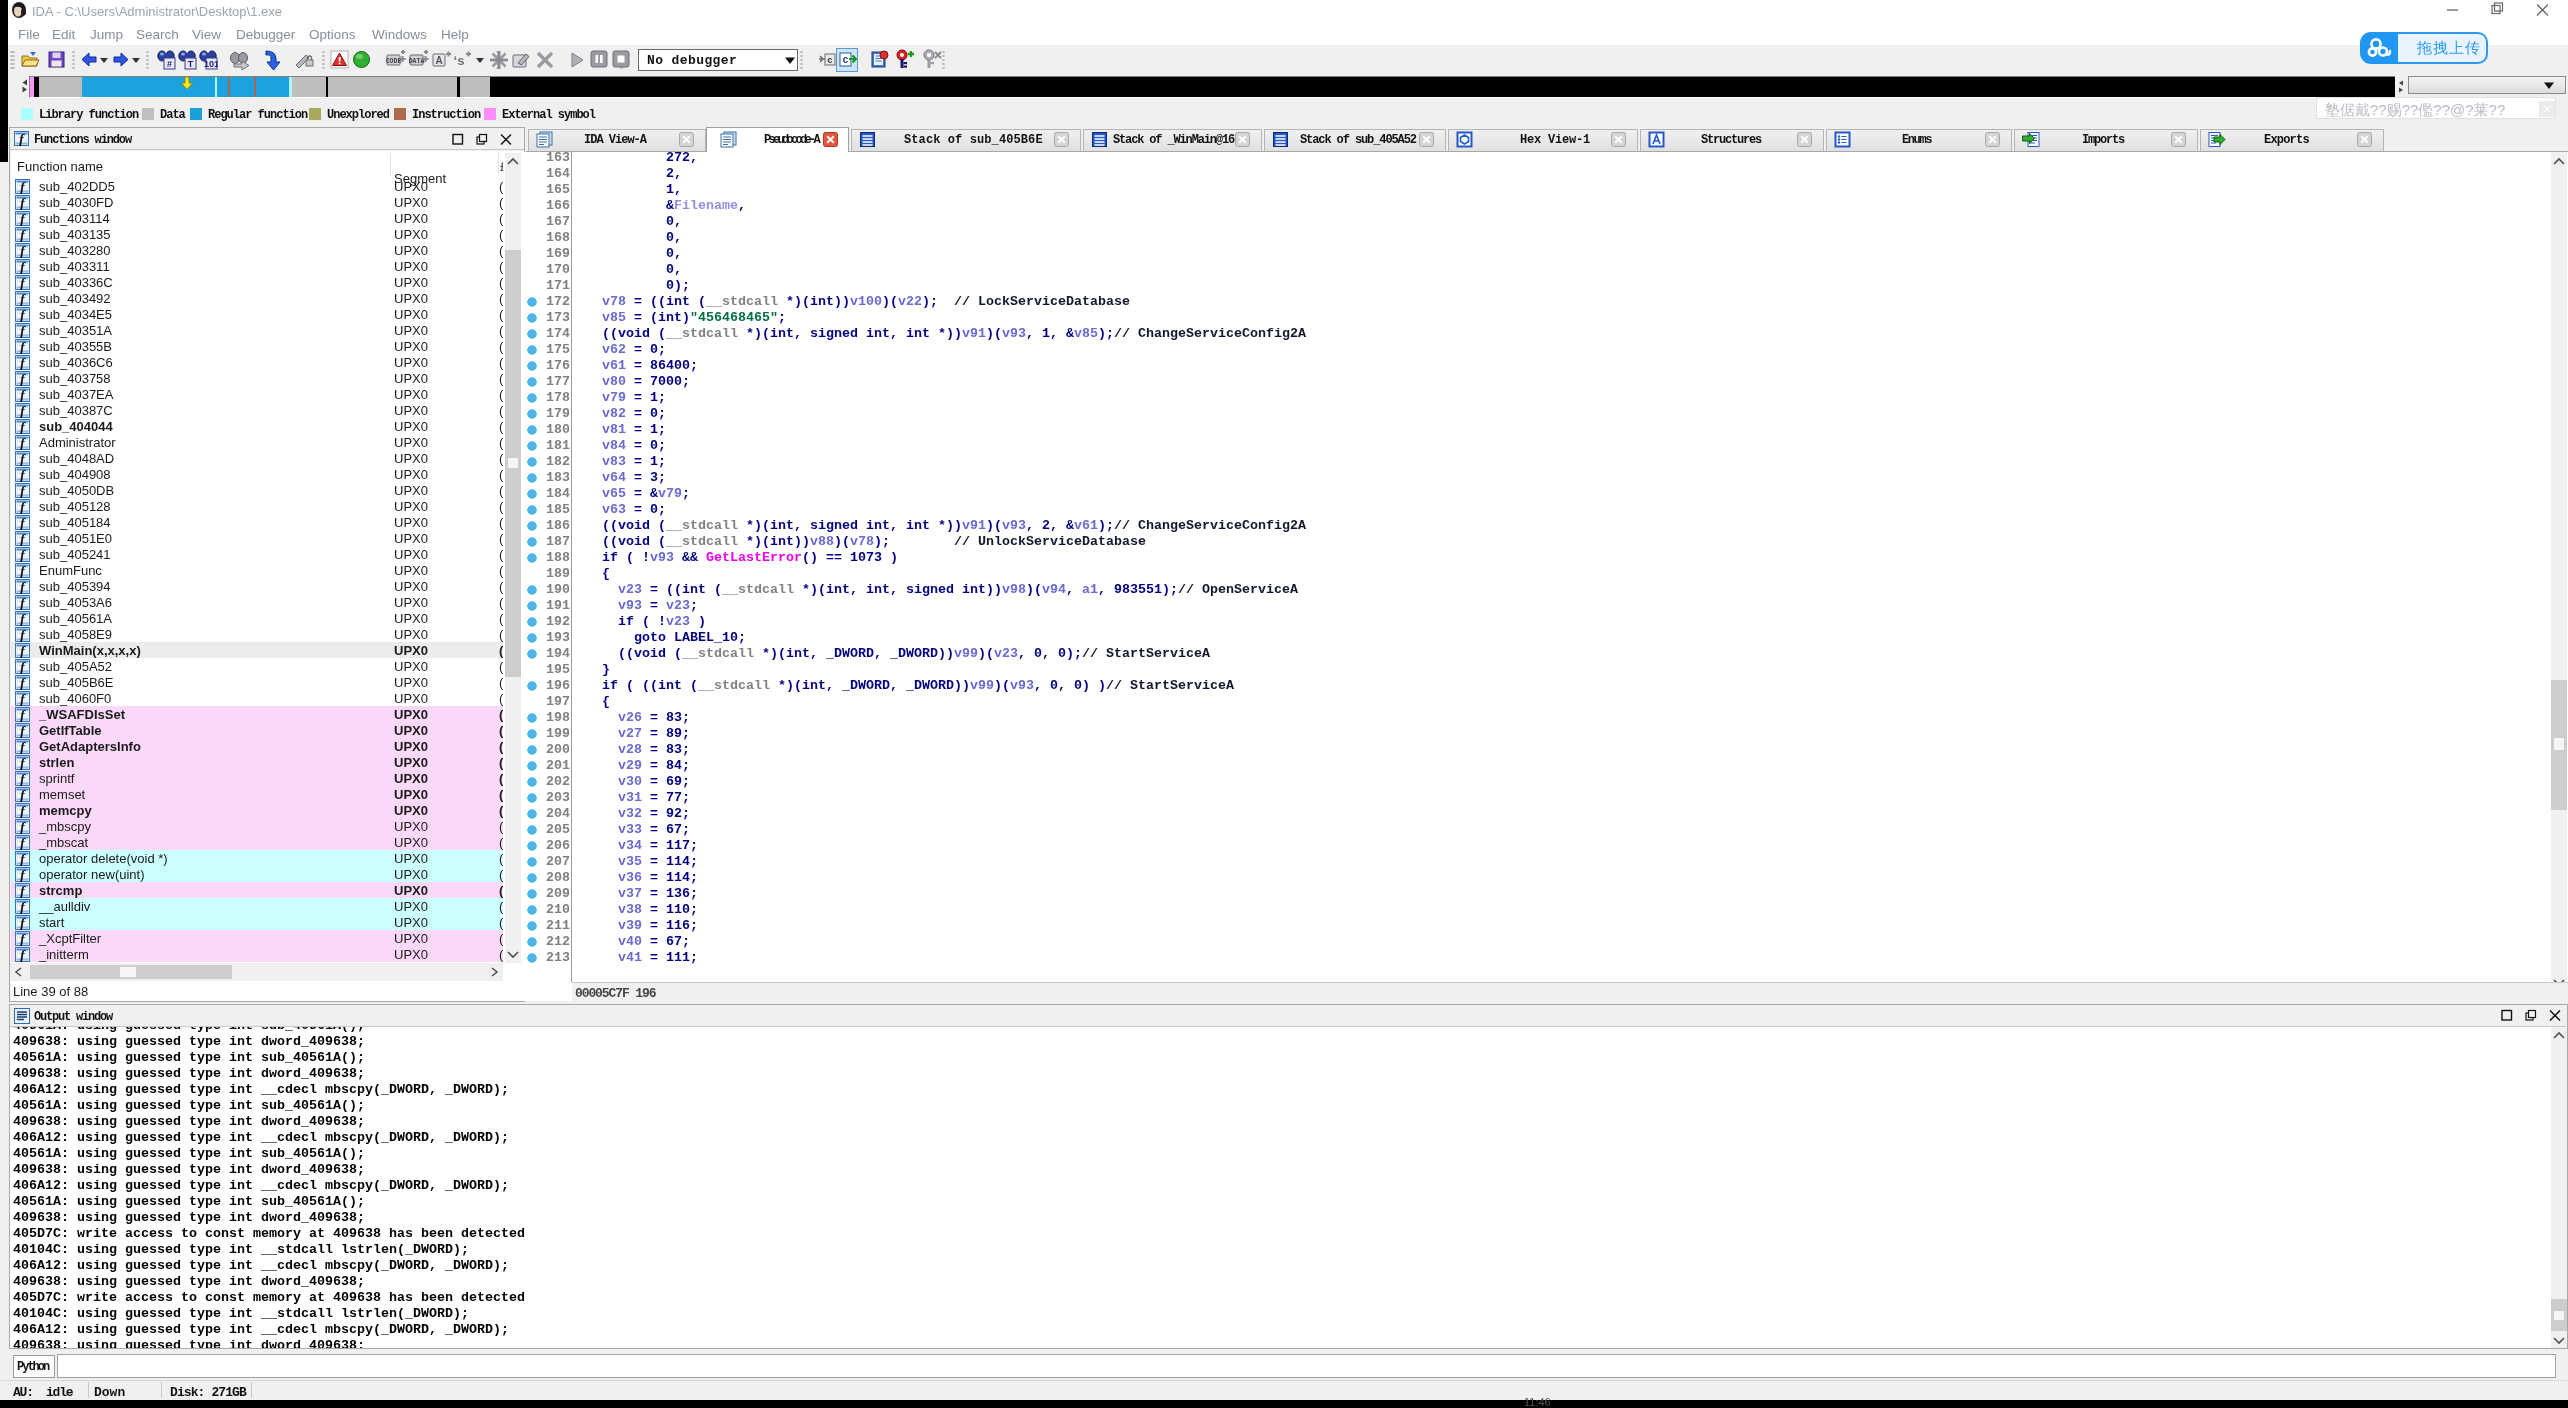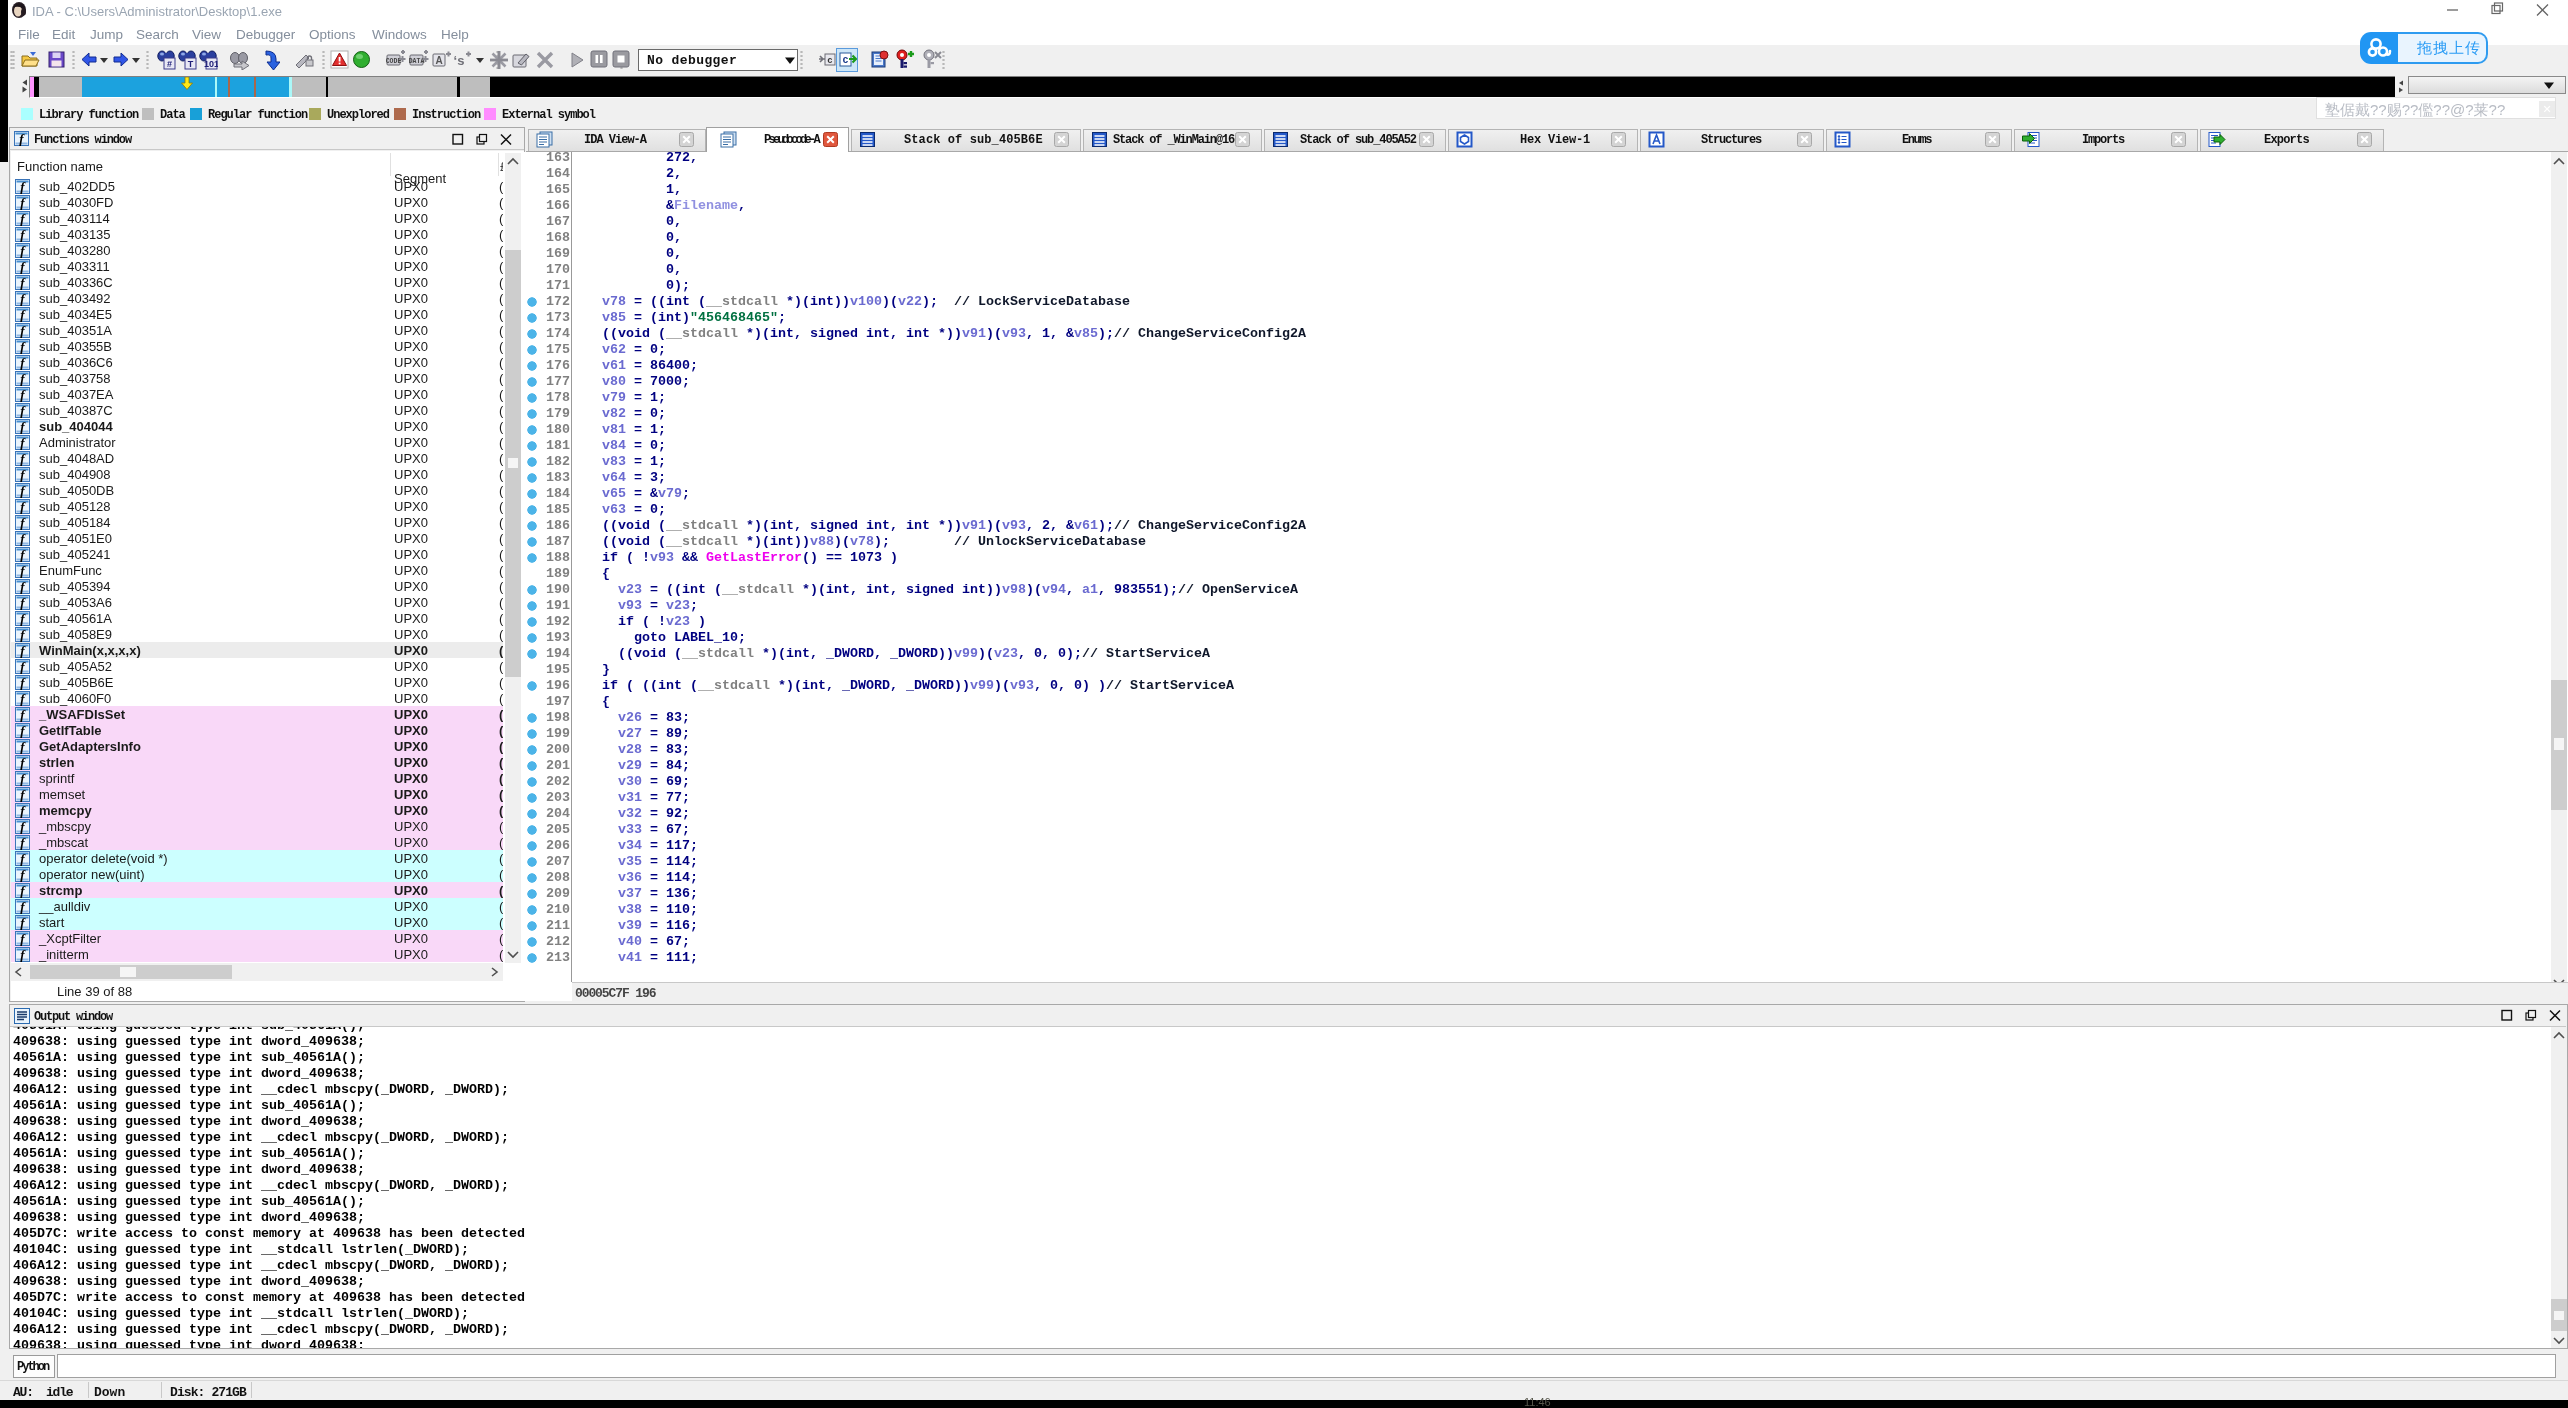--- a/index.html
+++ b/index.html
@@ -722,21 +722,21 @@
 <div class="abs" style="left:508px;top:458px;width:10px;height:10px;background:#f5f5f5"></div>
 <div class="abs" style="left:11px;top:963px;width:492px;height:18px;background:#f0f0f0"></div>
 <svg class="abs" style="left:13px;top:966px" width="12" height="12" viewBox="0 0 12 12">
     <path d="M8 2 L3 6 L8 10" stroke="#505050" stroke-width="1.6" fill="none"></path>
   </svg>
 <svg class="abs" style="left:488px;top:966px" width="12" height="12" viewBox="0 0 12 12">
     <path d="M4 2 L9 6 L4 10" stroke="#505050" stroke-width="1.6" fill="none"></path>
   </svg>
 <div class="abs" style="left:30px;top:965px;width:202px;height:14px;background:#cdcdcd"></div>
 <div class="abs" style="left:120px;top:967px;width:16px;height:10px;background:#f5f5f5"></div>
-<div class="abs sans13" style="left:13px;top:984px;margin-left:44px;">Line 39 of 88</div>
+<div class="abs sans13" style="left:13px;top:984px;">Line 39 of 88</div>
 <div class="abs" style="left:526px;top:126px;width:2042px;height:876px;background:#f0f0f0"></div>
 <div class="abs" style="left:526px;top:151px;width:2042px;height:1px;background:#a8a8a8"></div>
 <div class="abs" style="left:528px;top:129px;width:178px;height:22px;background:linear-gradient(#f0f0f0,#e0e0e0);border:1px solid #b4b4b4;border-bottom:none"></div>
 <svg class="abs" style="left:536px;top:131px" width="17" height="17" viewBox="0 0 17 17">
 <rect x="4" y="1" width="12" height="13" fill="#cfe0f2" stroke="#3a6ea5"></rect>
 <rect x="1" y="3" width="12" height="13" fill="#fff" stroke="#3a6ea5"></rect>
 <path d="M3 6 h8 M3 8.5 h8 M3 11 h8 M3 13.5 h5" stroke="#3a6ea5" stroke-width="1.1"></path>
   </svg>
 <div class="abs ui" style="left:584px;top:133px;letter-spacing:-1.0px">IDA View-A</div>
 <svg class="abs" style="left:679px;top:132px" width="15" height="15" viewBox="0 0 15 15">

